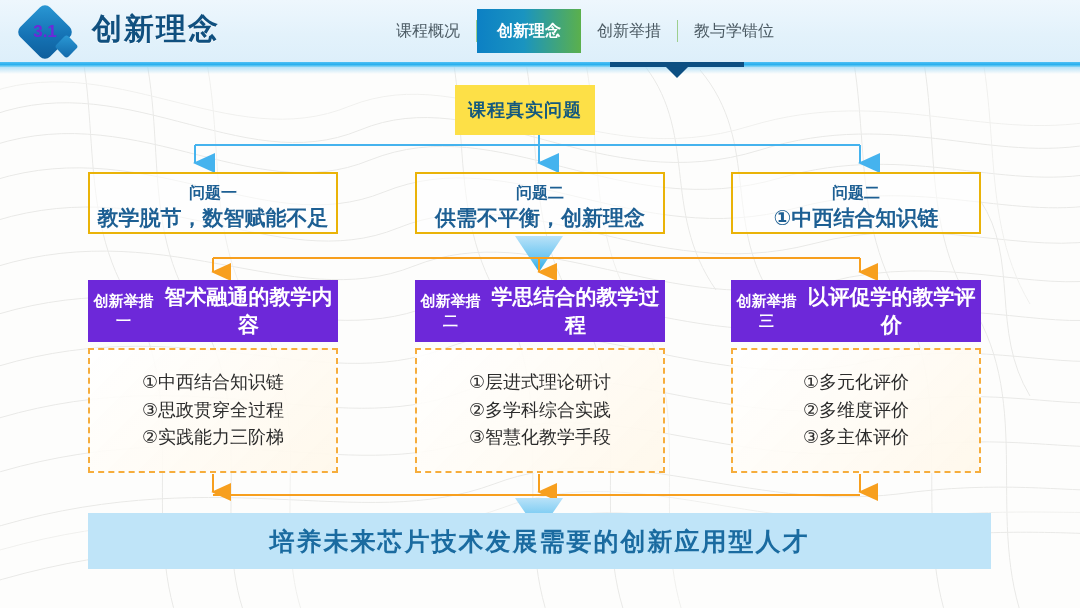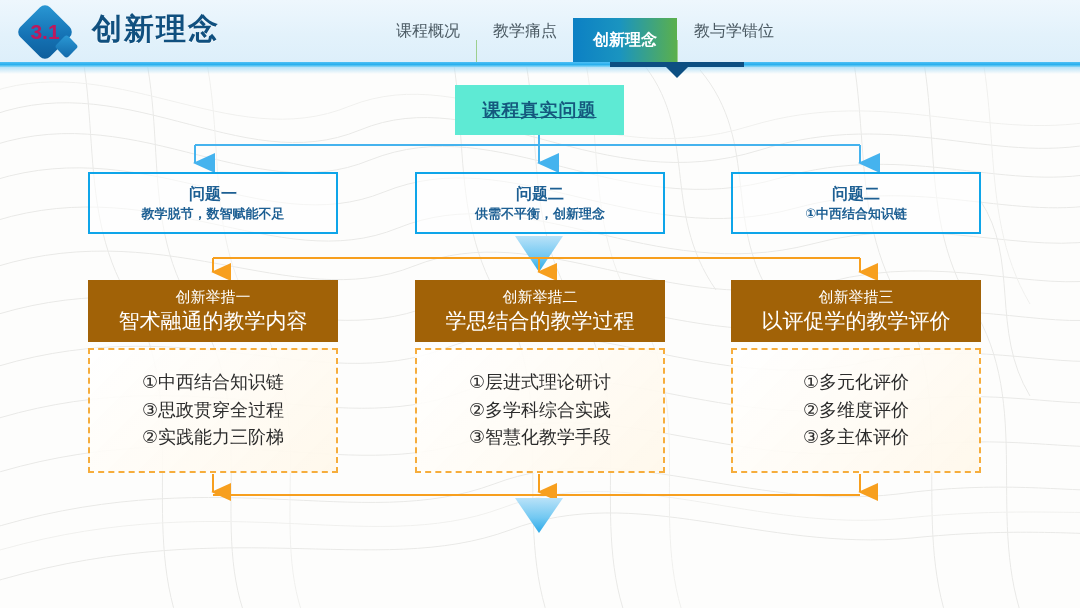--- a/index.html
+++ b/index.html
@@ -75,22 +75,22 @@
     width: 17px; height: 17px;
     background: linear-gradient(135deg, #2b9ad6 0%, #1268a9 100%);
     transform: rotate(45deg);
     border-radius: 3px;
   }
   #badge-num {
     position: absolute;
     left: 6px; top: 6px;
     width: 42px; height: 42px;
     display: flex; align-items: center; justify-content: center;
-    color: #be185d;
-    font-size: 21px;
+    color: #6d28d9;
+    font-size: 17px;
     font-weight: bold;
     letter-spacing: 0px;
     z-index: 2;
   }
 
   #page-title {
     position: absolute;
     left: 92px; top: 9px;
     font-size: 30px;
     font-weight: bold;
@@ -99,21 +99,21 @@
     z-index: 7;
     text-shadow: 0 1px 0 rgba(255,255,255,0.7);
   }
 
   
   #tabs {
     position: absolute;
     left: 380px; top: 0;
     height: 62px;
     display: flex;
-    align-items: flex-end;
+    align-items: center;
     z-index: 7;
   }
   .tab {
     font-size: 16px;
     color: #4b5a63;
     padding: 0 16px;
     line-height: 62px;
     height: 62px;
     white-space: nowrap;
   }
@@ -159,60 +159,60 @@
     display: flex;
     flex-direction: column;
     align-items: center;
     justify-content: center;
     text-align: center;
   }
 
   
   #top-box {
     left: 455px; top: 85px;
-    width: 169px; height: 50px;
-    background: #5eead4;
+    width: 140px; height: 50px;
+    background: #fde047;
     color: #15597e;
     font-size: 18px;
     font-weight: bold;
     letter-spacing: 1px;
-    text-decoration: underline;
   }
 
   
   .problem-box {
     width: 250px; height: 62px;
-    border: 2px solid #0ea5e9;
+    border: 2px solid #eab308;
     background: rgba(255,255,255,0.55);
     color: #1d5f93;
     font-weight: bold;
     line-height: 1.35;
+    justify-content: flex-end;
   }
   .problem-box .ln1 { font-size: 16px; }
-  .problem-box .ln2 { font-size: 13px; }
+  .problem-box .ln2 { font-size: 21px; }
   #problem-1 { left: 88px;  top: 172px; }
   #problem-2 { left: 415px; top: 172px; }
   #problem-3 { left: 731px; top: 172px; }
 
   
   .measure-col { position: absolute; width: 250px; }
   #measure-col-1 { left: 88px;  top: 280px; }
   #measure-col-2 { left: 415px; top: 280px; }
   #measure-col-3 { left: 731px; top: 280px; }
 
   .measure-head {
     width: 250px; height: 62px;
-    background: #a16207;
+    background: #6d28d9;
     color: #ffffff;
     display: flex;
-    flex-direction: column;
+    flex-direction: row;
     align-items: center;
     justify-content: center;
     text-align: center;
-    font-weight: normal;
+    font-weight: bold;
     line-height: 1.35;
   }
   .measure-head .ln1 { font-size: 15px; }
   .measure-head .ln2 { font-size: 21px; }
 
   .measure-body {
     width: 250px; height: 125px;
     margin-top: 6px;
     border: 2px dashed #f6ad3c;
     background: linear-gradient(135deg, rgba(255,255,255,0.9) 0%, rgba(255,248,235,0.95) 100%);
@@ -289,22 +289,22 @@
     <div class="badge-diamond"></div>
     <div class="badge-dot"></div>
     <div id="badge-num">3.1</div>
   </div>
 
   <div id="page-title">创新理念</div>
 
   <div id="tabs">
     <div class="tab">课程概况</div>
     <div class="tab-sep"></div>
-    <div class="tab">教学痛点</div>
     <div class="tab active">创新理念</div>
+    <div class="tab">创新举措</div>
     <div class="tab-sep"></div>
     <div class="tab">教与学错位</div>
   </div>
   <div id="active-underline"></div>
   <div id="active-pointer"></div>
 
   <svg id="connectors" viewBox="0 0 1080 608">
     <defs>
       <marker id="arrow-blue" viewBox="0 0 12 12" refX="6" refY="10" markerWidth="12" markerHeight="12" orient="auto">
         <path d="M1,0 L11,0 L6,11 Z" fill="#45b3ee"></path>
@@ -398,15 +398,16 @@
         <div class="ln1">创新举措二</div>
         <div class="ln2">学思结合的教学过程</div>
       </div>
       <div class="measure-body">
         <div class="item">①层进式理论研讨</div>
         <div class="item">②多学科综合实践</div>
         <div class="item">③智慧化教学手段</div>
       </div>
     </div>
 
+    <div id="bottom-banner">培养未来芯片技术发展需要的创新应用型人才</div>
 
   </div>
 </div>
 
 </body></html>

